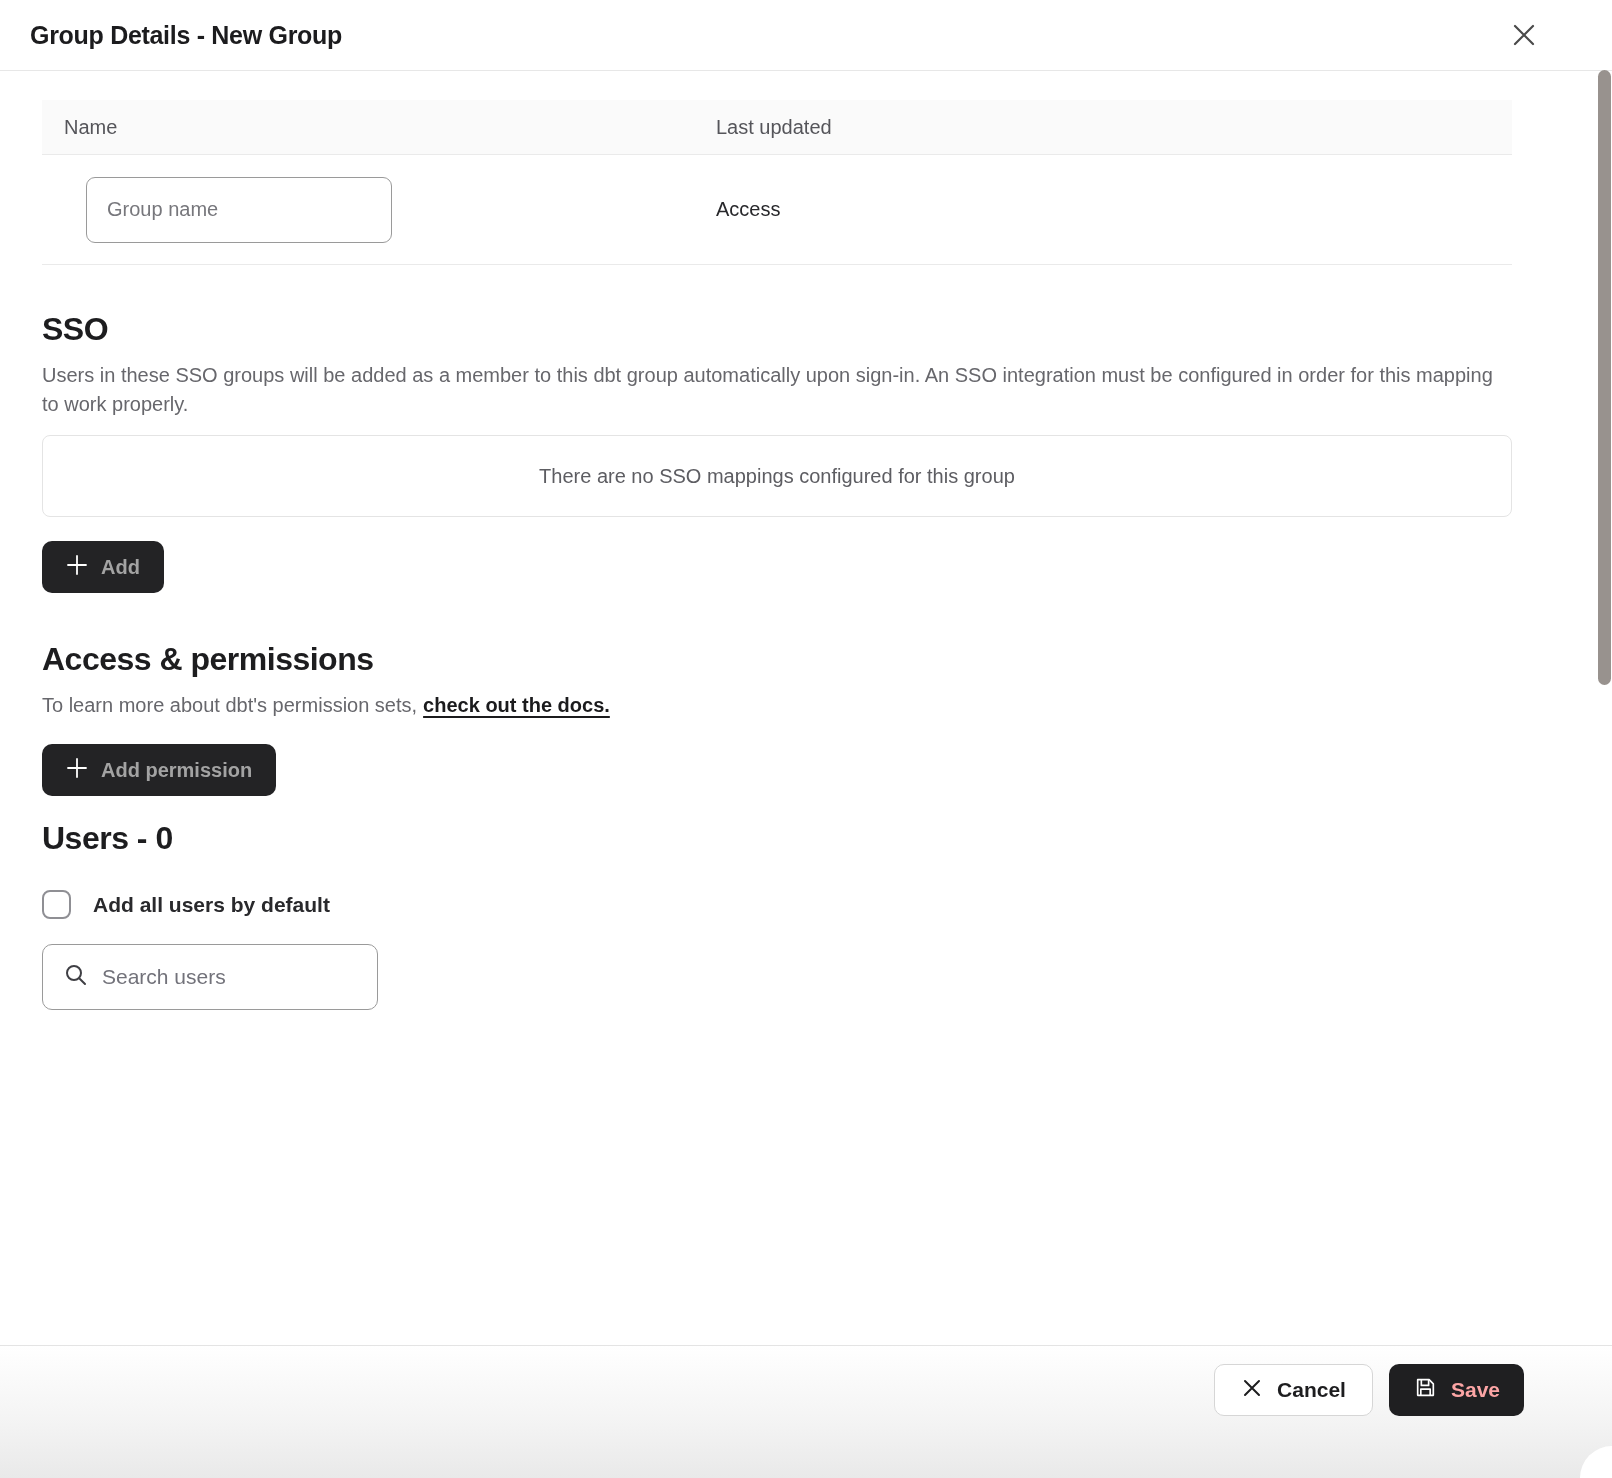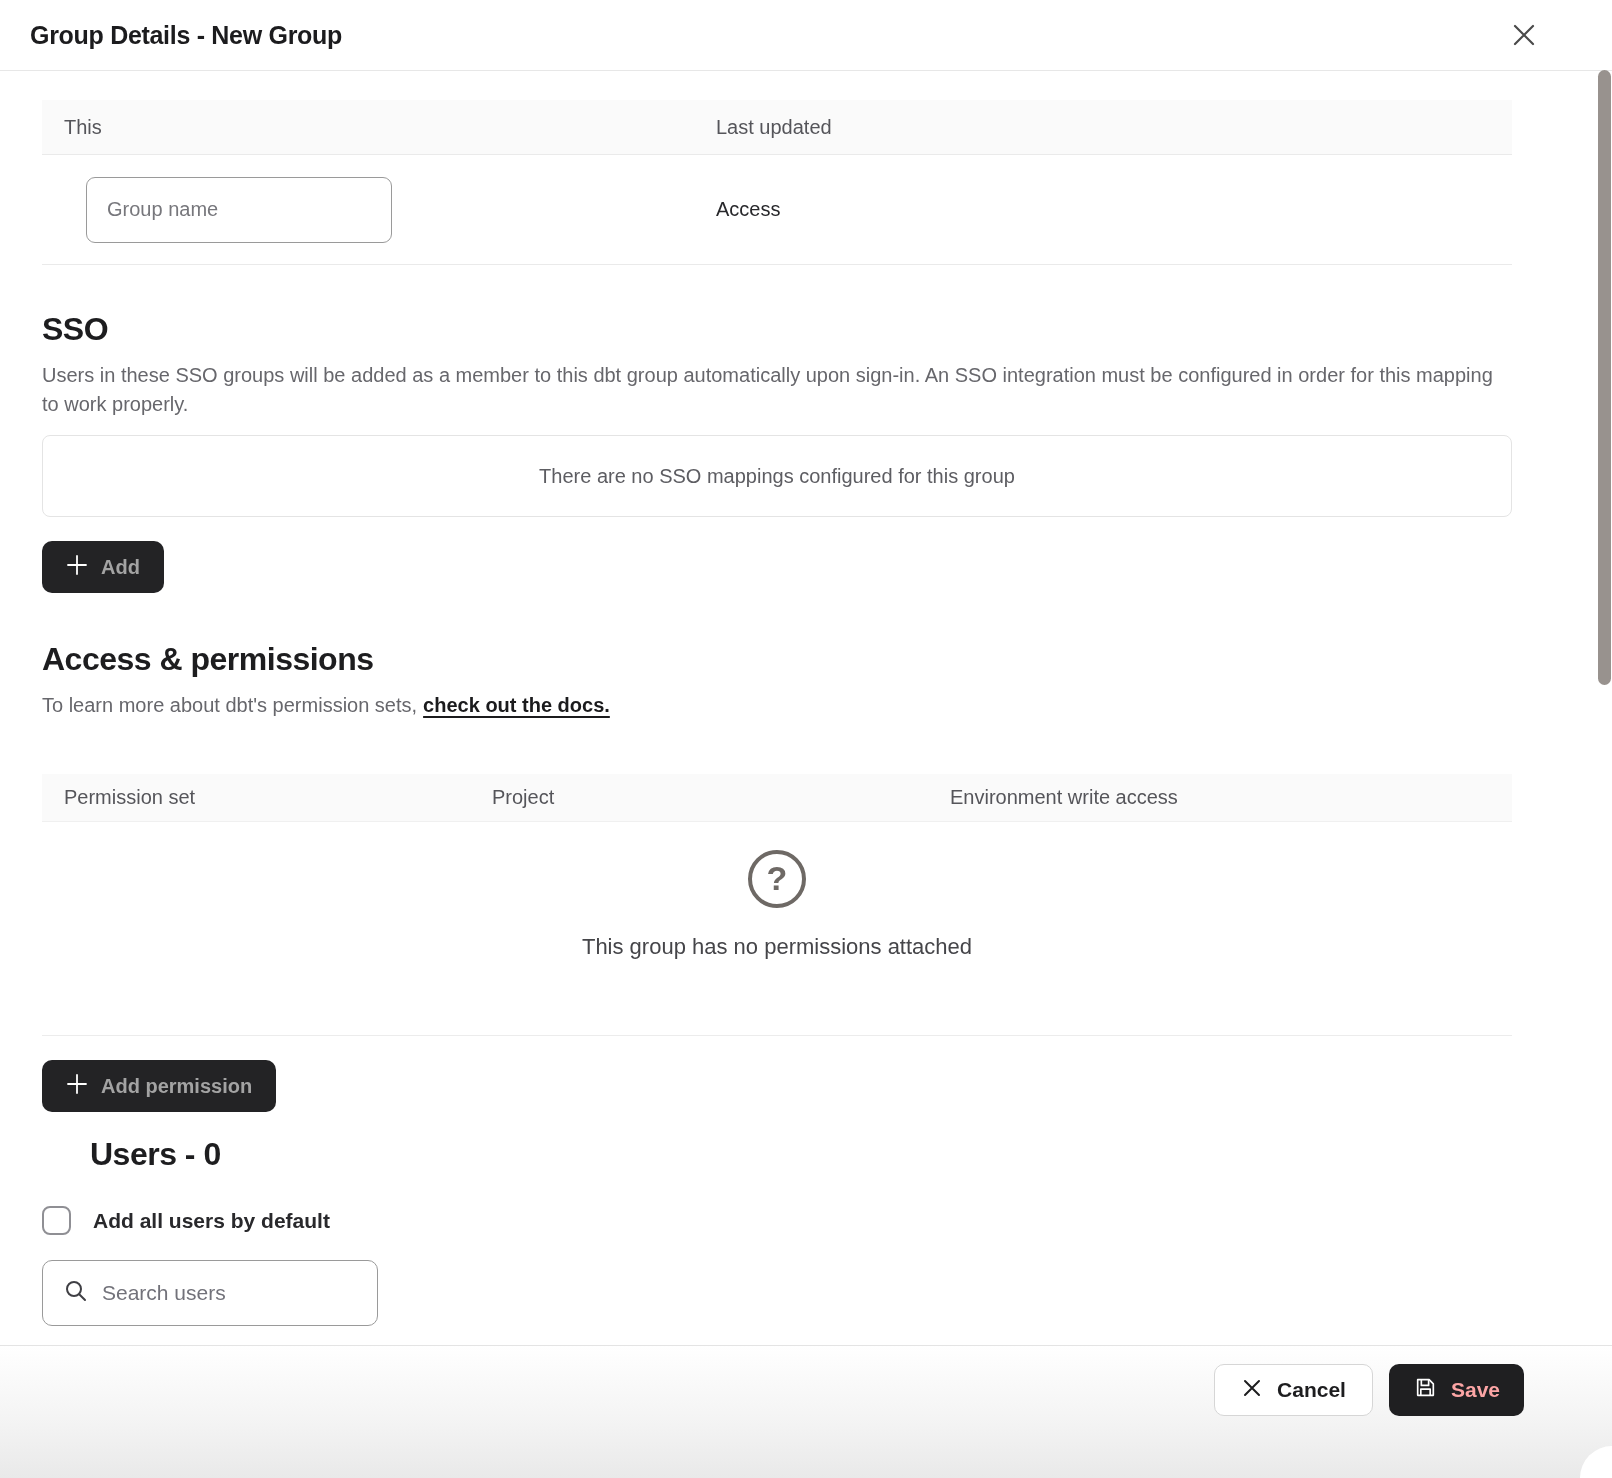--- a/index.html
+++ b/index.html
@@ -75,21 +75,21 @@
 
   .perm-empty { border-bottom:1px solid #ececec; padding:28px 0 75px; text-align:center; }
   .q-icon {
     width:58px; height:58px; margin:0 auto; border:4px solid #6e6965; border-radius:50%;
     display:flex; align-items:center; justify-content:center;
     font-size:34px; font-weight:600; color:#6e6965; padding-bottom:2px;
   }
   .perm-empty-text { margin-top:26px; font-size:22px; color:#454549; }
 
   
-  .users-heading { margin-top:22px;margin-left:48px; }
+  .users-heading { margin-top:22px; }
   .checkbox-row { margin-top:32px; display:flex; align-items:center; gap:22px; }
   .checkbox {
     width:29px; height:29px; border:2px solid #8f8f94; border-radius:8px; background:#fff; cursor:pointer;
   }
   .checkbox-label { font-size:21px; font-weight:600; color:#29292c; cursor:pointer; }
   .search-box {
     margin-top:25px; width:336px; height:66px; border:1px solid #9a9a9a; border-radius:10px;
     display:flex; align-items:center; padding-left:20px; gap:13px; background:#fff;
   }
   .search-box input {
@@ -138,21 +138,21 @@
           </svg>
       </span>
     </button>
   </div>
 
   <div class="content">
 
     
     <div class="name-table">
       <div class="tbl-head-row">
-        <div class="th name-col1">This</div>
+        <div class="th name-col1">Name</div>
         <div class="th name-col2">Last updated</div>
       </div>
       <div class="name-value-row">
         <div class="name-col1">
           <input class="text-input" type="text" placeholder="Group name" style="">
         </div>
         <div class="name-col2 unknown-val">Access</div>
       </div>
     </div>
 
@@ -172,31 +172,20 @@
       </span>
       <span>Add</span>
     </button>
 
     
     <div class="section-heading access-heading">Access &amp; permissions</div>
     <div class="docs-line">
       <span>To learn more about dbt's permission sets,</span><a class="docs-link">check out the docs.</a>
     </div>
 
-    <div class="perm-table">
-      <div class="perm-head-row">
-        <div class="th perm-col1">Permission set</div>
-        <div class="th perm-col2">Project</div>
-        <div class="th perm-col3">Environment write access</div>
-      </div>
-      <div class="perm-empty">
-        <div class="q-icon">?</div>
-        <div class="perm-empty-text">This group has no permissions attached</div>
-      </div>
-    </div>
 
     <button class="btn-dark">
       <span>
         <svg width="22" height="22" viewBox="0 0 22 22">
             <path d="M11 2 V20 M2 11 H20" stroke="#ffffff" stroke-width="1.8" stroke-linecap="round" fill="none"></path>
           </svg>
       </span>
       <span>Add permission</span>
     </button>
 

